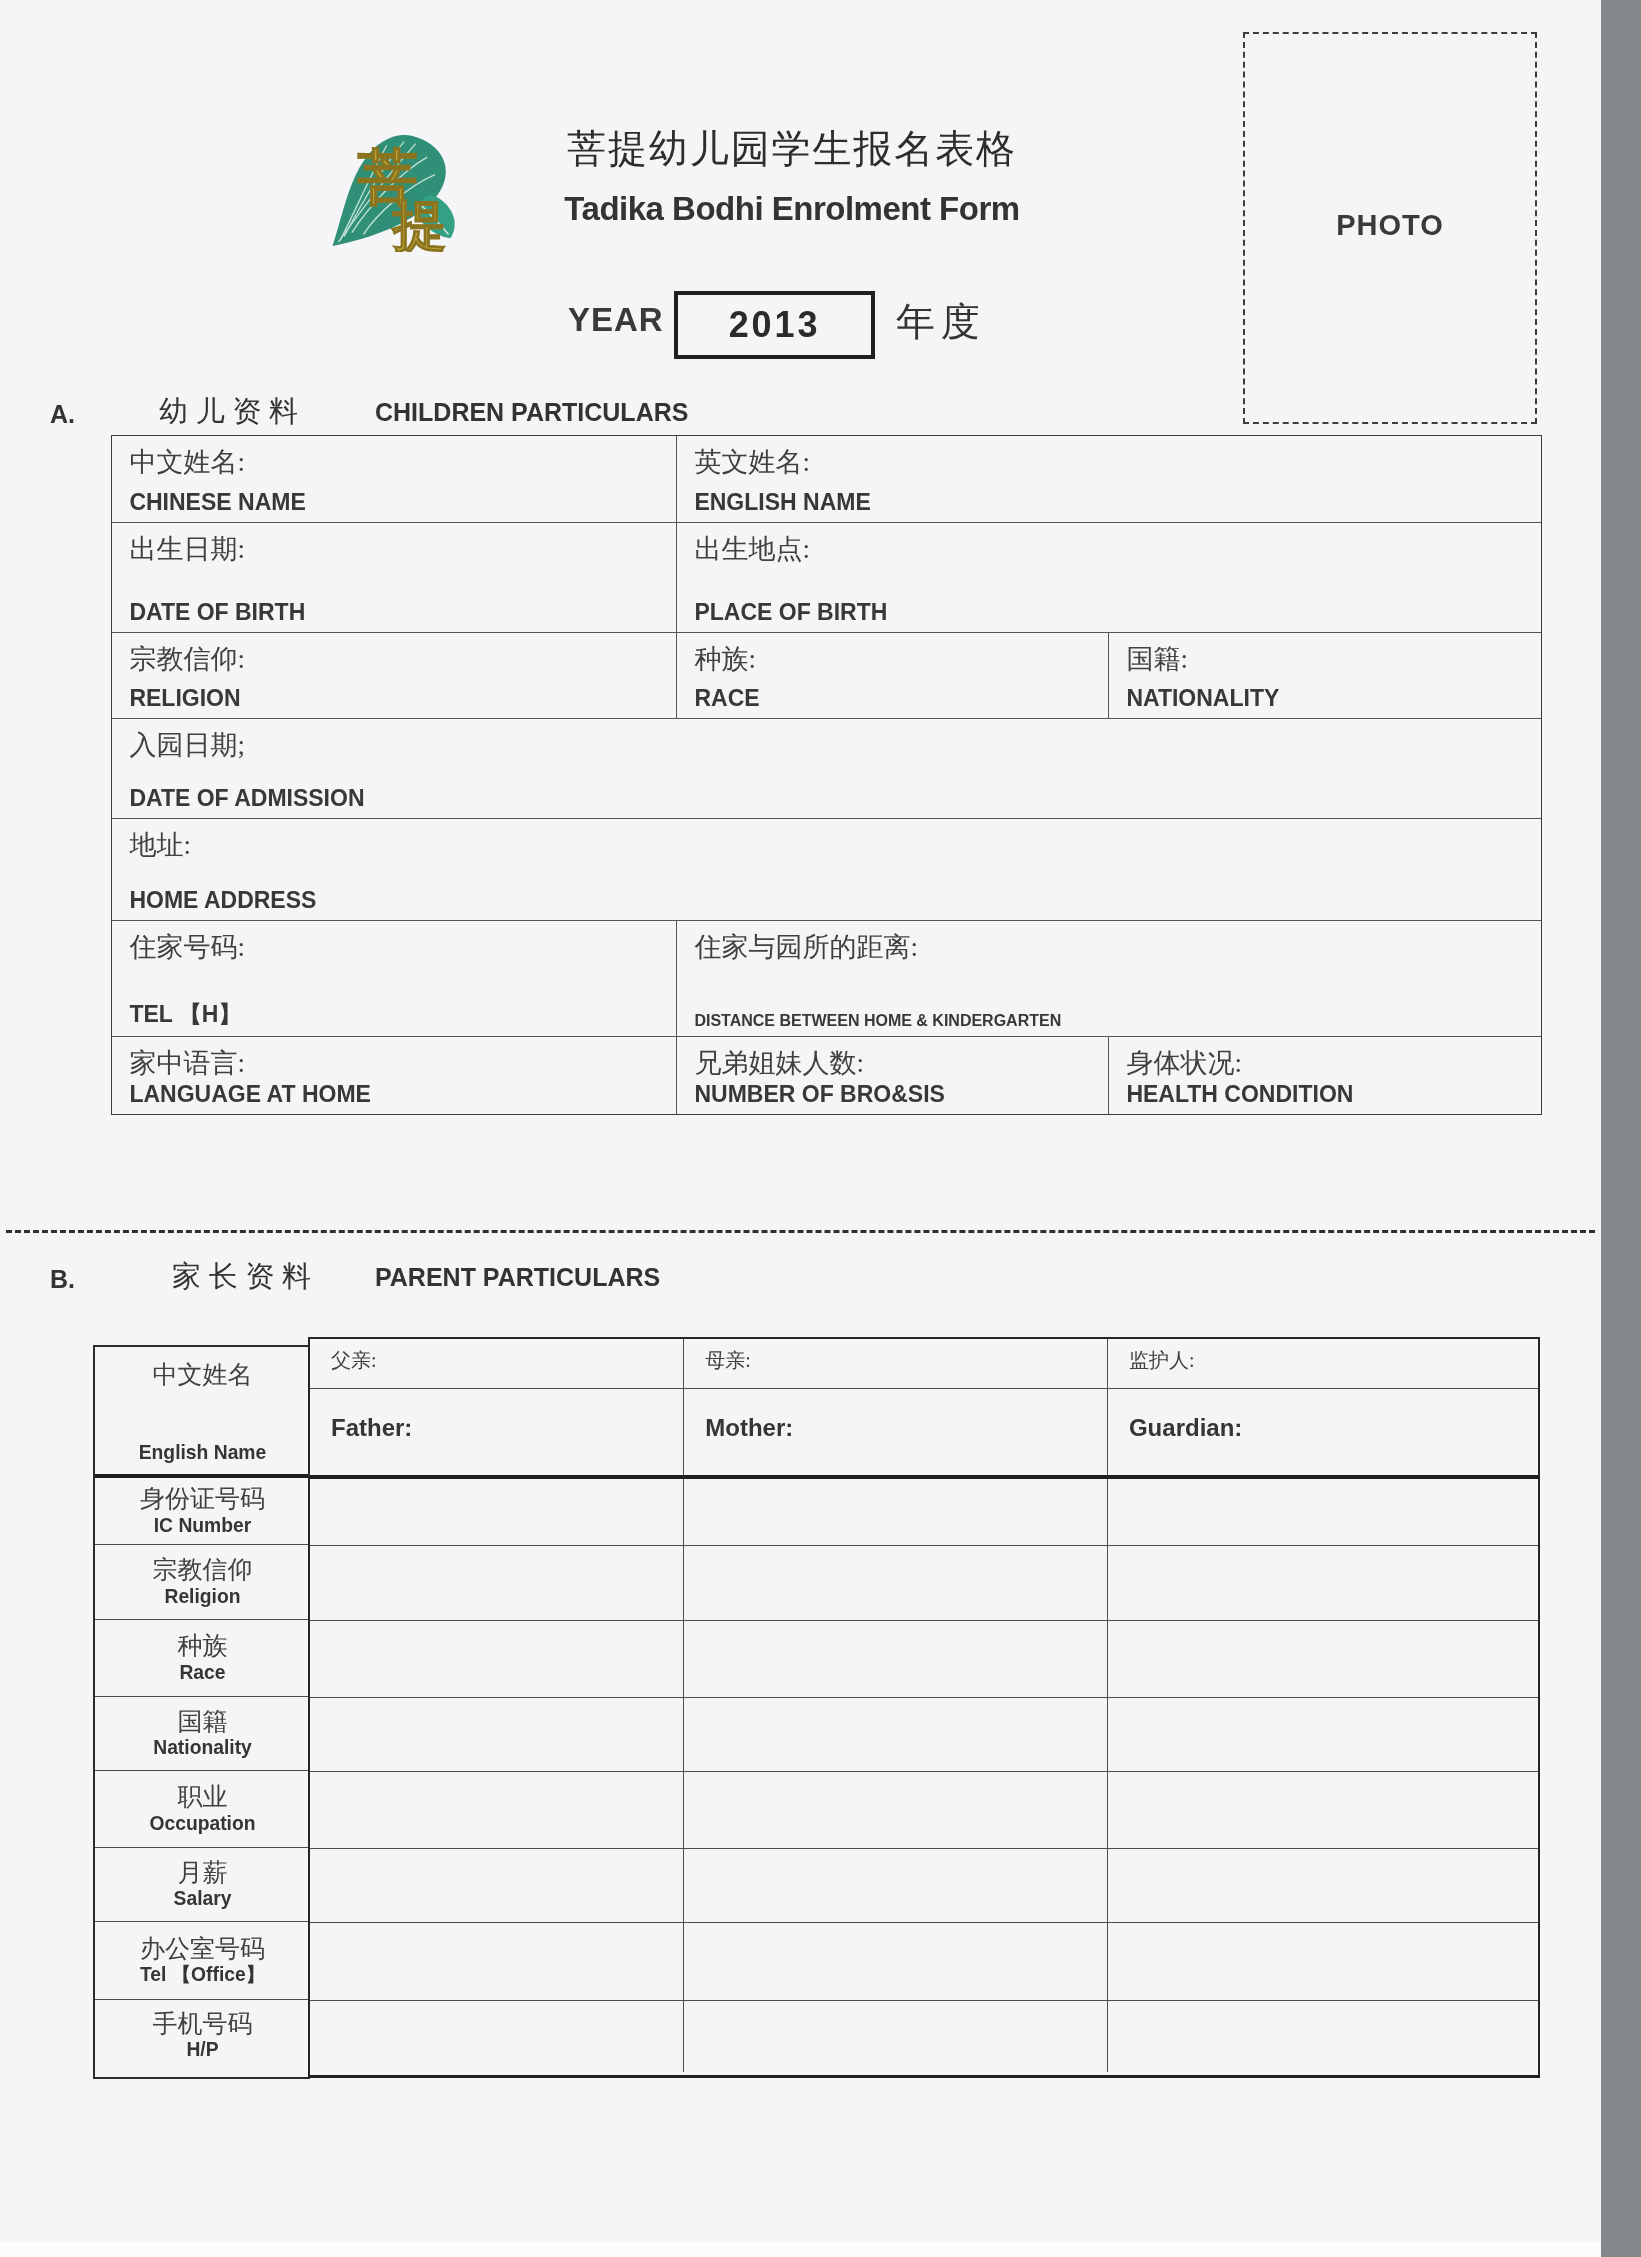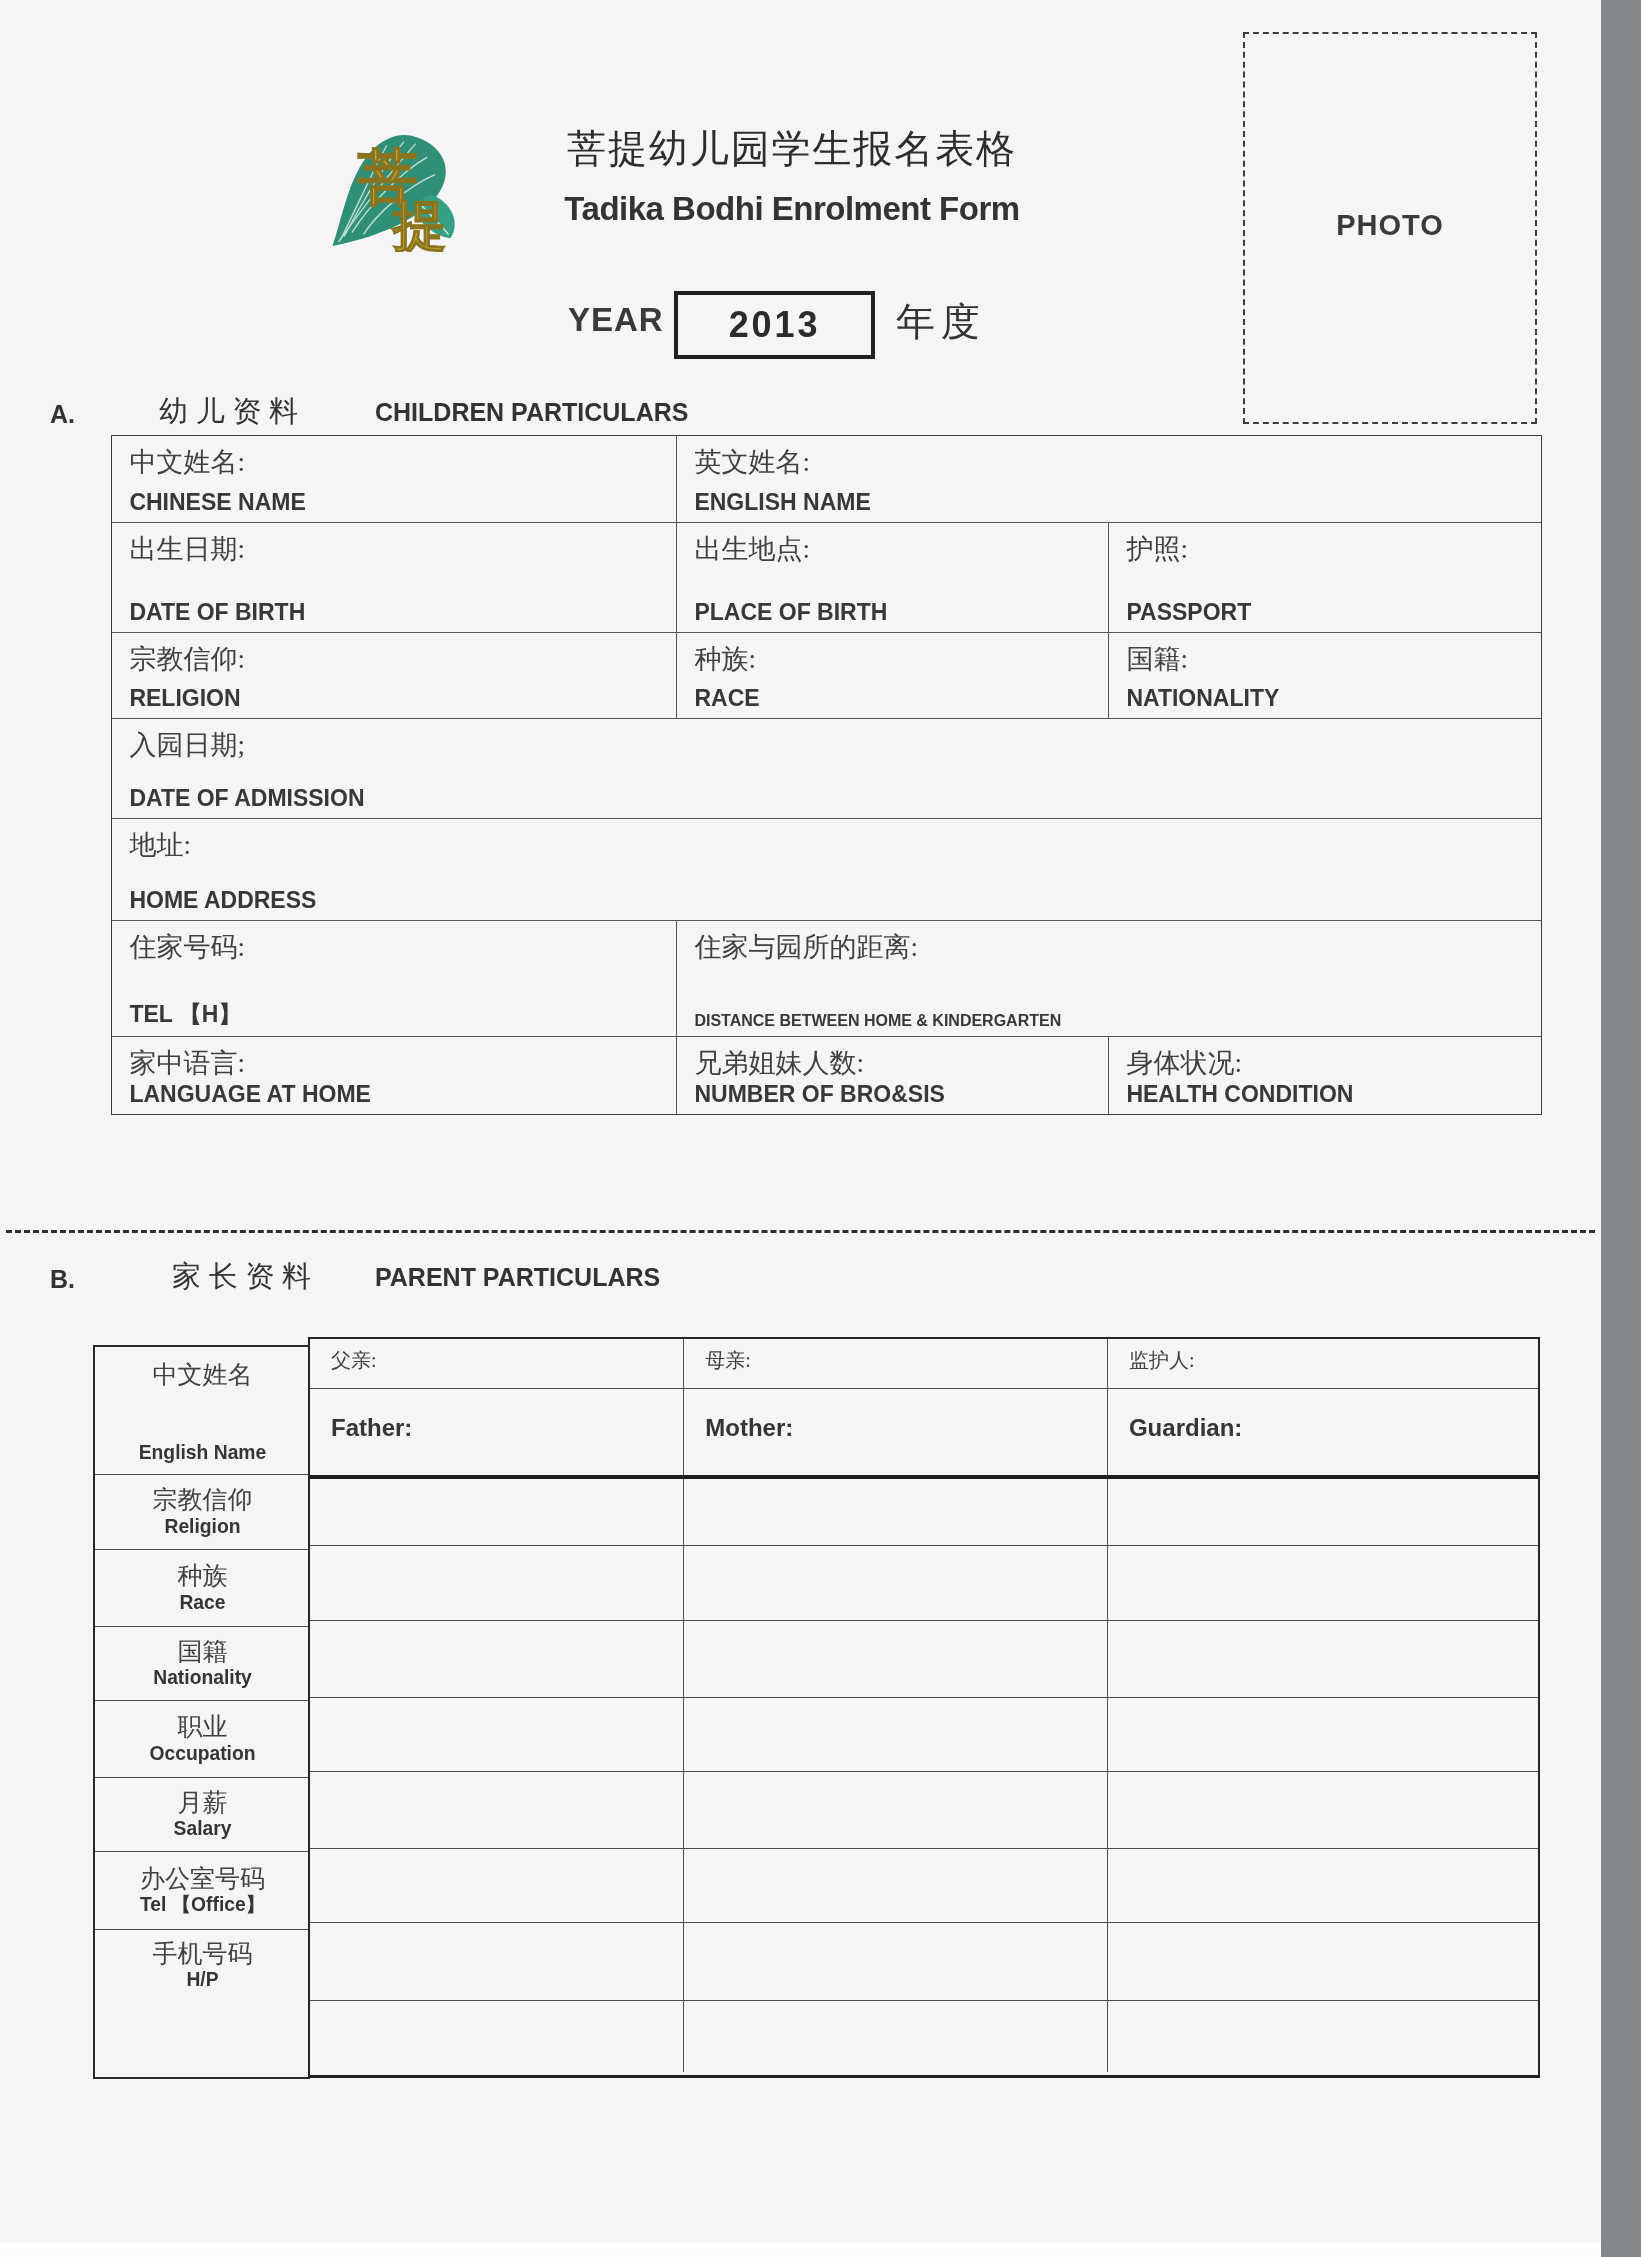--- a/index.html
+++ b/index.html
@@ -139,24 +139,20 @@
     </div>
     <div class="ta-row" style="height:110px;">
       <div class="ta-cell w1">
         <div class="zh">出生日期:</div>
         <div class="en">DATE OF BIRTH</div>
       </div>
       <div class="ta-cell w2">
         <div class="zh">出生地点:</div>
         <div class="en">PLACE OF BIRTH</div>
       </div>
-      <div class="ta-cell w3">
-        <div class="zh">护照:</div>
-        <div class="en">PASSPORT</div>
-      </div>
     </div>
     <div class="ta-row" style="height:86px;">
       <div class="ta-cell w1">
         <div class="zh">宗教信仰:</div>
         <div class="en">RELIGION</div>
       </div>
       <div class="ta-cell w2">
         <div class="zh">种族:</div>
         <div class="en">RACE</div>
       </div>
@@ -207,20 +203,24 @@
 
   <div class="sec-index" style="left:50px;top:1265px;">B.</div>
   <div class="sec-zh" style="left:172px;top:1257px;">家长资料</div>
   <div class="sec-en" style="left:375px;top:1263px;">PARENT PARTICULARS</div>
 
   <div class="pt-left">
     <div class="pt-left-cell pt-left-head" style="height:127px;">
       <div class="pl-zh">中文姓名</div>
       <div class="pl-en">English Name</div>
     </div>
+    <div class="pt-left-cell thick" style="height:70px;">
+      <div class="pl-zh">身份证号码</div>
+      <div class="pl-en">IC Number</div>
+    </div>
     <div class="pt-left-cell" style="height:75px;">
       <div class="pl-zh">宗教信仰</div>
       <div class="pl-en">Religion</div>
     </div>
     <div class="pt-left-cell" style="height:77px;">
       <div class="pl-zh">种族</div>
       <div class="pl-en">Race</div>
     </div>
     <div class="pt-left-cell" style="height:74px;">
       <div class="pl-zh">国籍</div>

